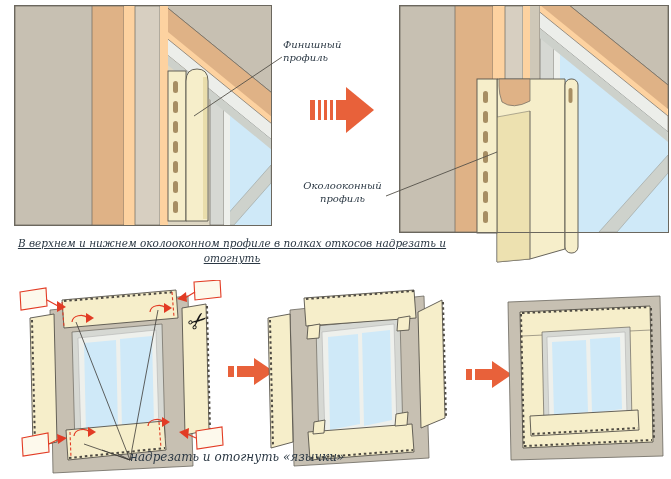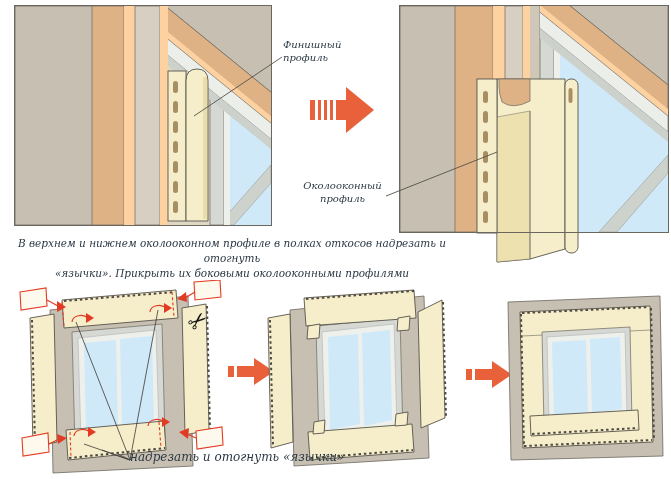--- a/index.html
+++ b/index.html
@@ -6,21 +6,21 @@
   .canvas{
     position:relative;width:671px;height:479px;background:#fff;overflow:hidden;
     font-family:"DejaVu Serif","Liberation Serif",serif;
   }
   .lbl{
     position:absolute;font-style:italic;color:var(--text,#2b3844);
     font-size:10px;line-height:1.3;
   }
   .instruction{
     position:absolute;left:6px;top:236px;width:452px;text-align:center;
-    font-style:italic;color:var(--text,#2b3844);font-size:10.5px;line-height:1.45;
+    font-style:italic;color:var(--text,#2b3844);font-size:10.5px;line-height:1.45;text-decoration:underline;
   }
   .abs{position:absolute;}
   .scissors{
     position:absolute;left:188px;top:308px;font-size:23px;color:#141414;
     transform:rotate(-40deg);font-family:"DejaVu Sans",sans-serif;
   }
   
   .wl{fill:var(--wall,#c7c0b2);stroke:#6b675e;stroke-width:.8}
   .wd{fill:var(--wood,#dfb286);stroke:#6b675e;stroke-width:.7}
   .pl{fill:var(--wood_light,#fdd2a0)}
@@ -160,21 +160,20 @@
   <svg class="abs" style="left:0;top:0" width="671" height="479" viewBox="0 0 671 479" pointer-events="none">
     <line x1="282" y1="57" x2="194" y2="116" class="ln"></line>
     <line x1="386" y1="196" x2="497" y2="152" class="ln"></line>
   </svg>
 
   <div class="lbl" style="left:283px;top:38px;width:66px">Финишный профиль</div>
   <div class="lbl" style="left:300px;top:179px;width:85px;text-align:center">Околооконный профиль</div>
 
   <div class="instruction">
     <div>В верхнем и нижнем околооконном профиле в полках откосов надрезать и отогнуть</div>
-    <div>«язычки». Прикрыть их боковыми околооконными профилями</div>
   </div>
 
   <svg class="abs" style="left:12px;top:280px" width="215" height="196" viewBox="0 0 215 196">
     <polygon points="38,30 176,16 181,186 41,193" class="wl"></polygon>
     <g>
       <polygon points="60,52 150,44 153,158 63,167" class="fr"></polygon>
       <polygon points="66,58 144,50 147,151 69,160" class="wh" stroke="#aaa" stroke-width="0.5"></polygon>
       <polygon points="72,63 104,60 106,148 74,154" class="gl"></polygon>
       <polygon points="108,59 140,56 142,144 110,149" class="gl"></polygon>
     </g>

